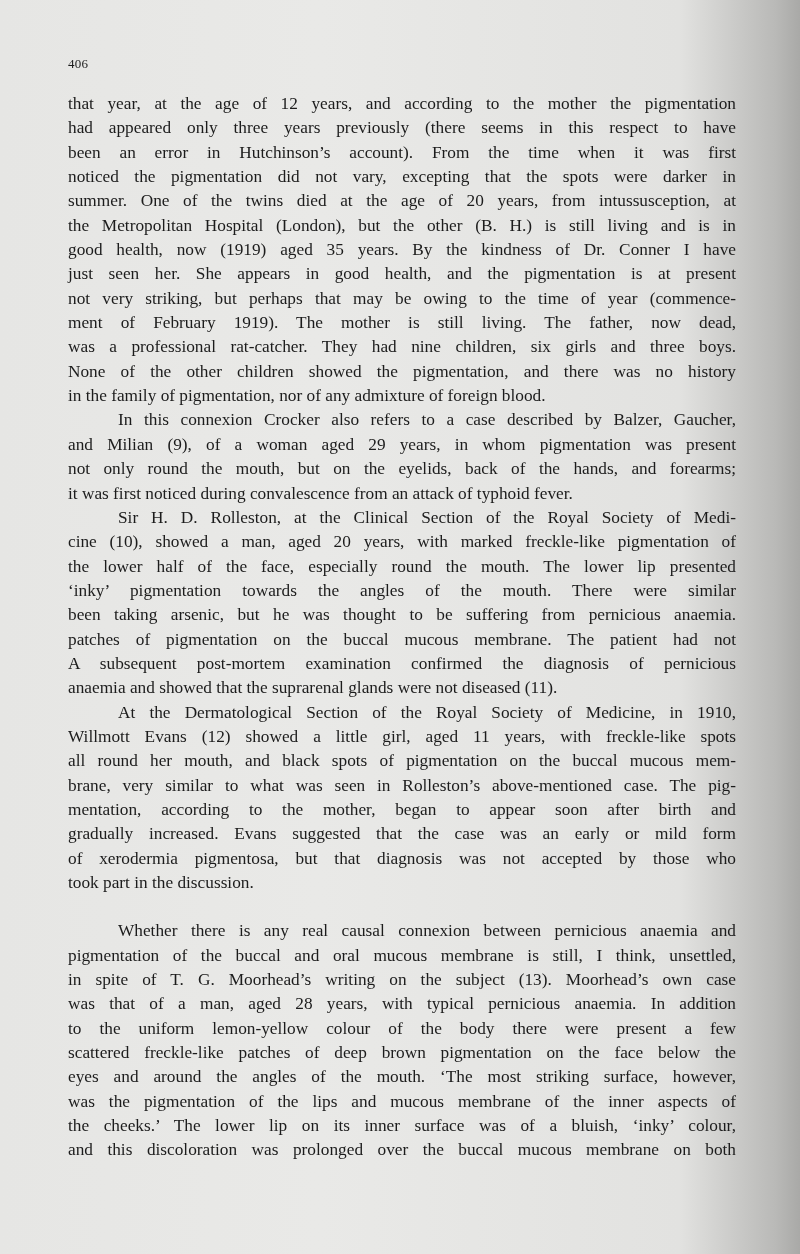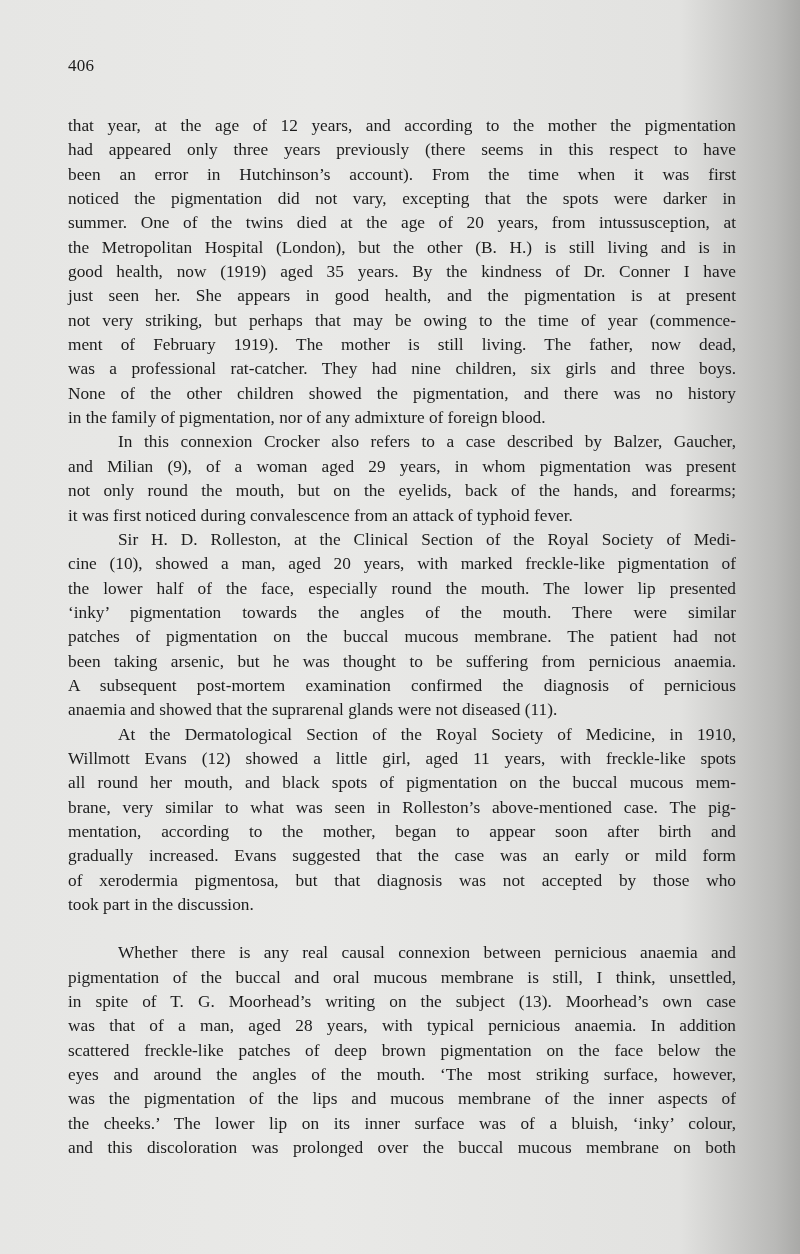--- a/index.html
+++ b/index.html
@@ -5,25 +5,25 @@
   html, body { margin: 0; padding: 0; }
   body {
     width: 800px; height: 1254px; overflow: hidden;
     background: linear-gradient(to right, #e6e6e4 0%, #e9e9e7 40%, #e2e2e0 85%, #b9b9b7 97%, #a9a9a7 100%);
     font-family: "Liberation Serif", "DejaVu Serif", serif;
     color: #1c1c1c;
     position: relative;
   }
   .page { position: absolute; left: 68px; top: 56px; width: 668px; }
   .header {
-    position: relative; height: 28px; font-size: 17px; letter-spacing: 0.3px;
+    position: relative; height: 28px; font-size: 13px; letter-spacing: 0.3px;
   }
   .page-number { position: absolute; left: 0; top: 0; }
   .running-title { position: absolute; left: 133px; top: 0; letter-spacing: 0.6px; }
-  .body-text { margin-top: 30px; font-size: 17.3px; line-height: 24.35px; }
+  .body-text { margin-top: 8px; font-size: 17.3px; line-height: 24.35px; }
   .para { margin: 0; text-align: justify; text-align-last: auto; }
   .para .line { display: block; text-align: justify; text-align-last: justify; white-space: nowrap; }
   .para .line.last { text-align-last: left; }
   .indent { padding-left: 50px; }
   .section-gap { height: 24px; }
 </style>
 </head>
 <body>
 
 <div class="page">
@@ -50,41 +50,42 @@
         <span class="line indent">In this connexion Crocker also refers to a case described by Balzer, Gaucher,</span>
         <span class="line">and Milian (9), of a woman aged 29 years, in whom pigmentation was present</span>
         <span class="line">not only round the mouth, but on the eyelids, back of the hands, and forearms;</span>
         <span class="line last">it was first noticed during convalescence from an attack of typhoid fever.</span>
       </p>
       <p class="para">
         <span class="line indent">Sir H. D. Rolleston, at the Clinical Section of the Royal Society of Medi-</span>
         <span class="line">cine (10), showed a man, aged 20 years, with marked freckle-like pigmentation of</span>
         <span class="line">the lower half of the face, especially round the mouth. The lower lip presented</span>
         <span class="line">‘inky’ pigmentation towards the angles of the mouth. There were similar</span>
+        <span class="line">been taking arsenic, but he was thought to be suffering from pernicious anaemia.</span>
         <span class="line">patches of pigmentation on the buccal mucous membrane. The patient had not</span>
-        <span class="line">been taking arsenic, but he was thought to be suffering from pernicious anaemia.</span>
         <span class="line">A subsequent post-mortem examination confirmed the diagnosis of pernicious</span>
         <span class="line last">anaemia and showed that the suprarenal glands were not diseased (11).</span>
       </p>
       <p class="para">
         <span class="line indent">At the Dermatological Section of the Royal Society of Medicine, in 1910,</span>
         <span class="line">Willmott Evans (12) showed a little girl, aged 11 years, with freckle-like spots</span>
         <span class="line">all round her mouth, and black spots of pigmentation on the buccal mucous mem-</span>
         <span class="line">brane, very similar to what was seen in Rolleston’s above-mentioned case. The pig-</span>
         <span class="line">mentation, according to the mother, began to appear soon after birth and</span>
         <span class="line">gradually increased. Evans suggested that the case was an early or mild form</span>
         <span class="line">of xerodermia pigmentosa, but that diagnosis was not accepted by those who</span>
         <span class="line last">took part in the discussion.</span>
       </p>
       <div class="section-gap"></div>
       <p class="para">
         <span class="line indent">Whether there is any real causal connexion between pernicious anaemia and</span>
         <span class="line">pigmentation of the buccal and oral mucous membrane is still, I think, unsettled,</span>
         <span class="line">in spite of T. G. Moorhead’s writing on the subject (13). Moorhead’s own case</span>
         <span class="line">was that of a man, aged 28 years, with typical pernicious anaemia. In addition</span>
+        <span class="line">to the uniform lemon-yellow colour of the body there were present a few</span>
         <span class="line">scattered freckle-like patches of deep brown pigmentation on the face below the</span>
         <span class="line">eyes and around the angles of the mouth. ‘The most striking surface, however,</span>
         <span class="line">was the pigmentation of the lips and mucous membrane of the inner aspects of</span>
         <span class="line">the cheeks.’ The lower lip on its inner surface was of a bluish, ‘inky’ colour,</span>
         <span class="line">and this discoloration was prolonged over the buccal mucous membrane on both</span>
       </p>
     </div>
 </div>
 
 </body></html>

